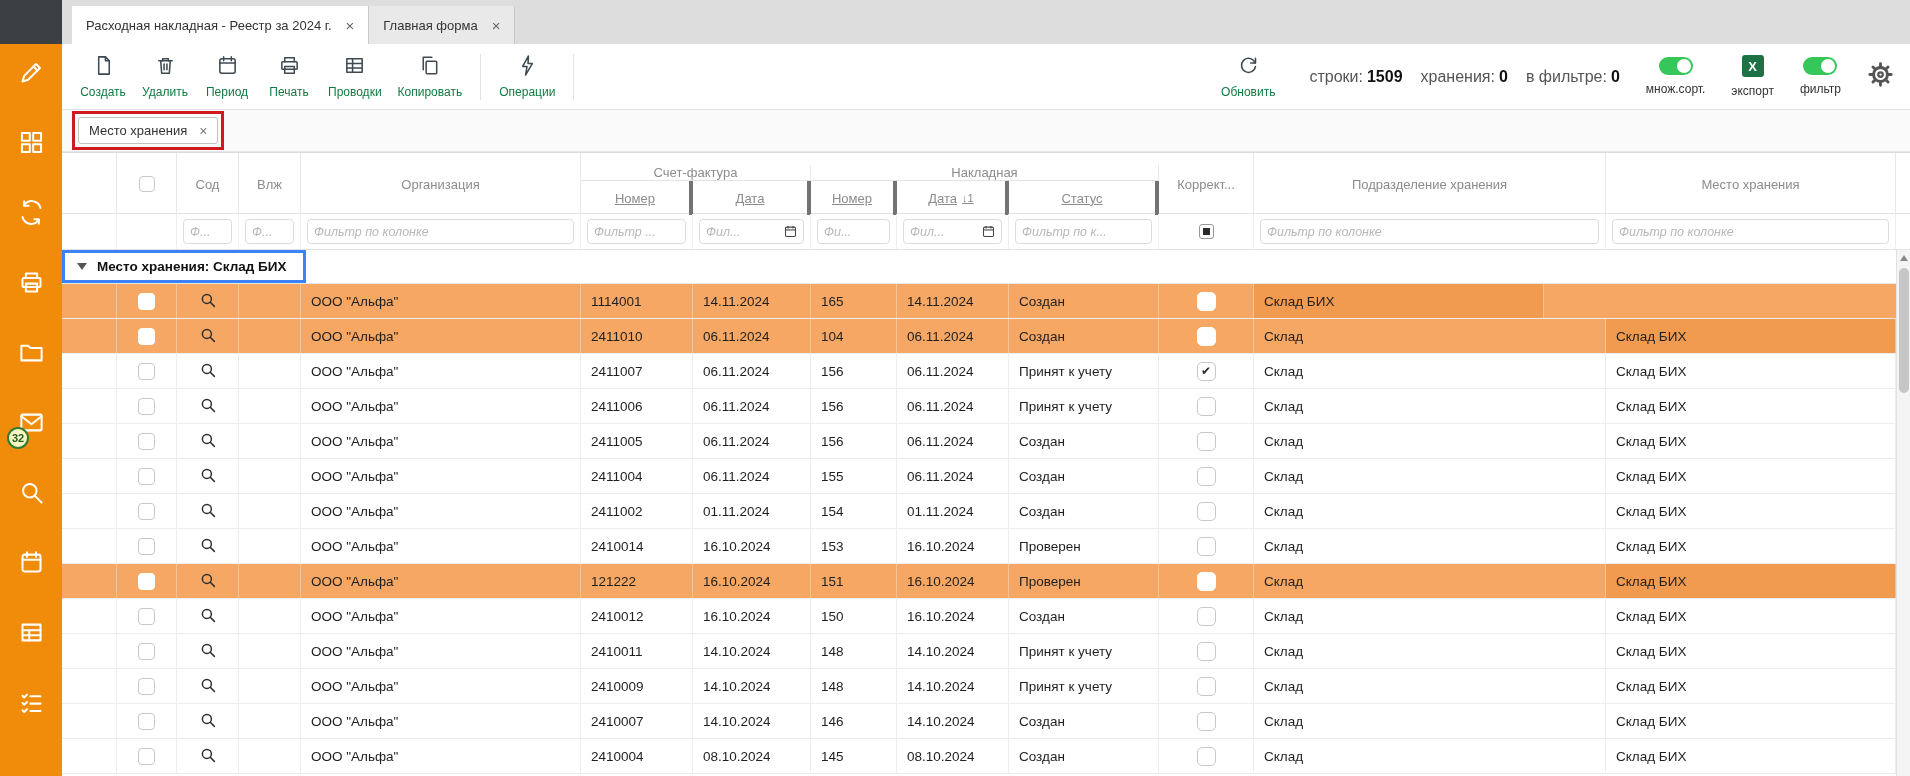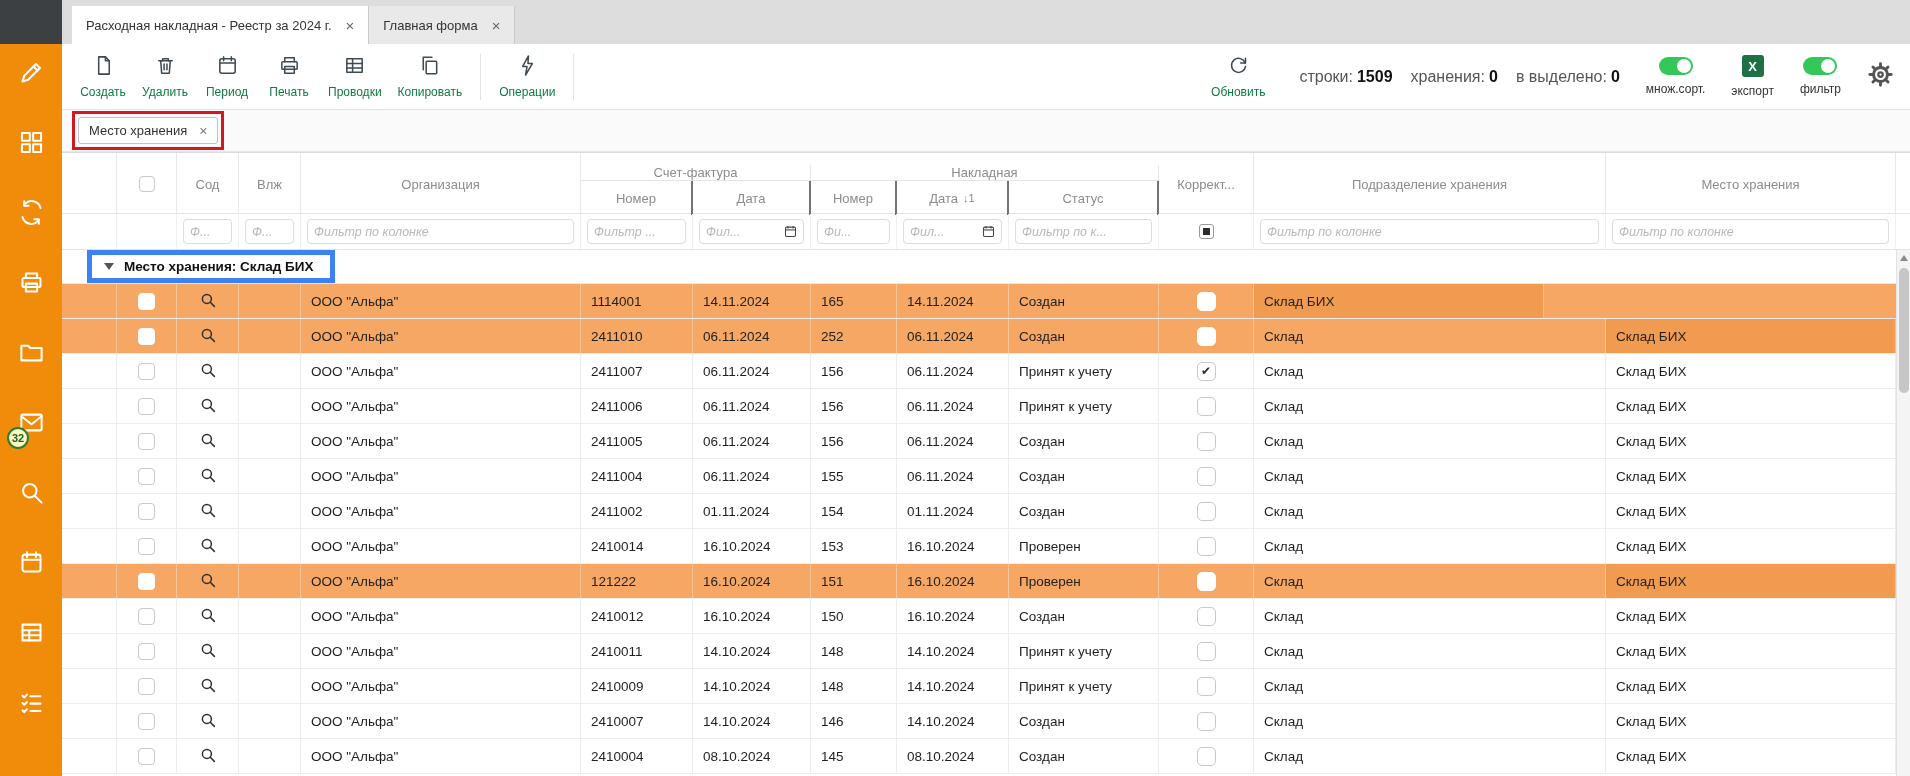--- a/index.html
+++ b/index.html
@@ -76,36 +76,36 @@
   .thead { display:flex; border-top:1px solid #DBDBDB; border-bottom:1px solid #E3E3E3; background:#fff; height:62px; }
   .hcell { height:62px; display:flex; align-items:center; justify-content:center;
            border-right:1px solid #E8E8E8; color:#8C8C8C; font-size:13px; white-space:nowrap; overflow:hidden; }
   .hgroup { display:flex; flex-direction:column;margin-top:12px; }
   .hg-sf { width:230px; flex:0 0 230px; }
   .hg-nk { width:348px; flex:0 0 348px; }
   .hg-top { height:28px; display:flex; align-items:center; justify-content:center; color:#8C8C8C; font-size:13px;
             border-bottom:1px solid #E3E3E3; border-right:1px solid #E8E8E8; }
   .hg-cols { display:flex; flex:1; }
   .hsub { height:34px; display:flex; align-items:center; justify-content:center; color:#8C8C8C; font-size:13px;
-          border-right:2px solid #737373; }
+          border-right:4px solid #737373;text-decoration:underline; }
   .sort { font-size:11px; color:#888; margin-left:5px; }
 
   .tfilter { display:flex; height:36px; border-bottom:1px solid #E3E3E3; background:#fff; }
   .fcell { display:flex; align-items:center; justify-content:center; border-right:1px solid #EFEFEF; padding:0 6px; position:relative; }
   .fcell input { width:100%; height:25px; border:1px solid #DCDCDC; border-radius:4px; padding:0 6px;
                  font-size:12.5px; font-family:inherit; outline:none; background:#fff; color:#333; }
   .fcell input::placeholder { color:#B8B8B8; font-style:italic; }
   .fcell.fdate input { }
   .fdate svg { position:absolute; right:12px; width:15px; height:15px; stroke:#444; fill:none; stroke-width:1.7; pointer-events:none; }
   .cb-filter { width:15px; height:15px; border:1px solid #9A9A9A; border-radius:3px; background:#fff;
                display:flex; align-items:center; justify-content:center; cursor:pointer; }
   .cb-filter::after { content:""; width:7px; height:7px; background:#2B2B2B; }
 
   .group-row { height:34px; display:flex; align-items:stretch; background:#fff; border-bottom:1px solid #E8E8E8; }
-  .annot-g { display:flex; align-items:center; gap:10px; border:5px solid #3b82f6; padding:0 16px 0 12px;margin-left:25px; }
+  .annot-g { display:flex; align-items:center; gap:10px; border:3px solid #3b82f6; padding:0 16px 0 12px; }
   .tri { width:0; height:0; border-left:5px solid transparent; border-right:5px solid transparent; border-top:7px solid #555; cursor:pointer; }
   .group-lbl { font-size:13.5px; font-weight:bold; color:#111; white-space:nowrap; }
 
   .tbody { }
   .tr { display:flex; height:35px; background:#fff; border-bottom:1px solid #EDEDED; cursor:pointer; }
   .td { display:flex; align-items:center; border-right:1px solid #EDEDED; font-size:13.5px; color:#1F1F1F;
         padding:0 10px; white-space:nowrap; overflow:hidden; }
   .td.cen { justify-content:center; padding:0; }
   .tr.hl { background:#F5A763; }
   .tr.hl .td { border-right-color:rgba(255,255,255,.35); border-bottom-color:rgba(255,255,255,.35); }
@@ -281,21 +281,21 @@
         <div class="tb">
           <span><svg viewBox="0 0 24 24">
                 <path d="M19 9.5A7.3 7.3 0 1 0 19.3 13"></path>
                 <path d="M19.3 4.5v5h-5"></path>
               </svg></span>
           <span class="lbl">Обновить</span>
         </div>
         <div class="stats">
           <span><span>строки:</span><b>1509</b></span>
           <span><span>хранения:</span><b>0</b></span>
-          <span><span>в выделено:</span><b>0</b></span>
+          <span><span>в фильтре:</span><b>0</b></span>
         </div>
         <div class="tgl-block">
           <span class="switch"></span>
           <span class="lbl">множ.сорт.</span>
         </div>
         <div class="tgl-block">
           <span class="xls">X</span>
           <span class="lbl">экспорт</span>
         </div>
         <div class="tgl-block">
@@ -444,21 +444,21 @@
     <div class="td c-sod cen mag">
       <span><svg viewBox="0 0 24 24">
                   <circle cx="10.5" cy="10.5" r="6"></circle>
                   <path d="M15 15l5.5 5.5"></path>
                 </svg></span>
     </div>
     <div class="td c-vlzh cen"></div>
     <div class="td c-org">ООО "Альфа"</div>
     <div class="td c-sfn">2411010</div>
     <div class="td c-sfd">06.11.2024</div>
-    <div class="td c-nkn">252</div>
+    <div class="td c-nkn">104</div>
     <div class="td c-nkd">06.11.2024</div>
     <div class="td c-st">Создан</div>
     <div class="td c-kor cen">
       <span class="cb korr"></span>
     </div>
     <div class="td c-pod">Склад</div>
     <div class="td c-mes">Склад БИХ</div>
   </div>
           <div class="tr">
     <div class="td c-exp cen"></div>

